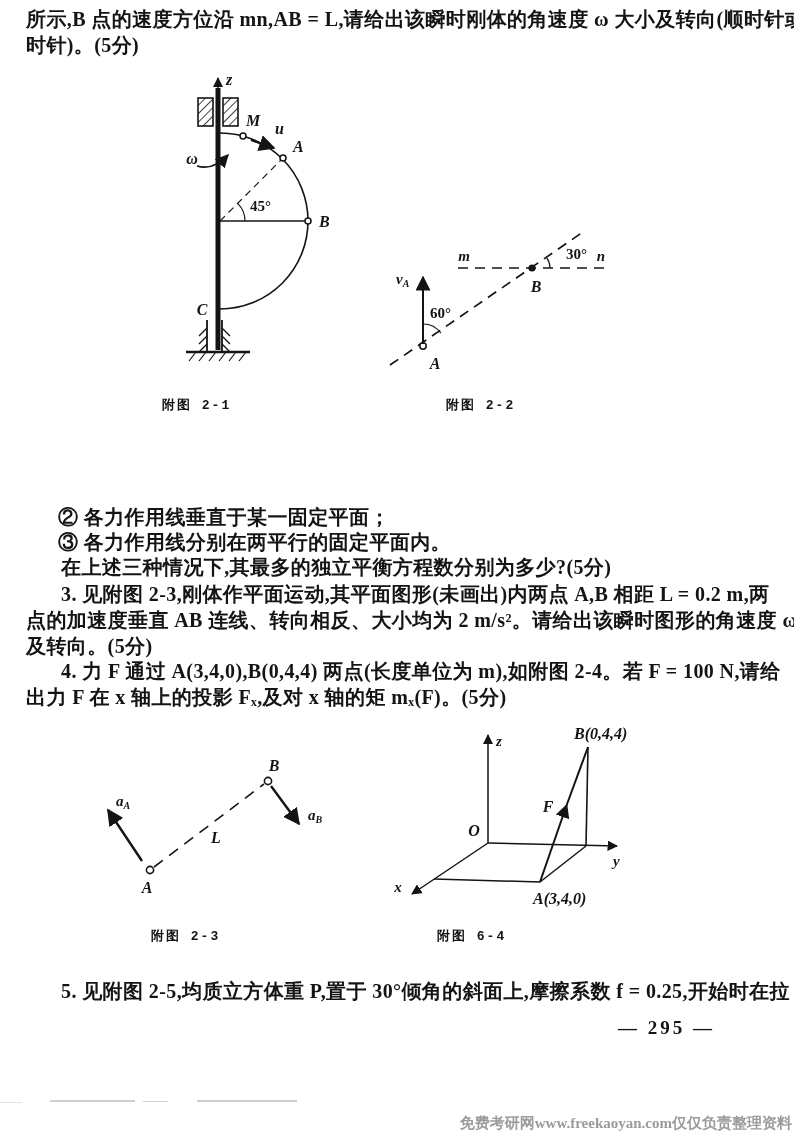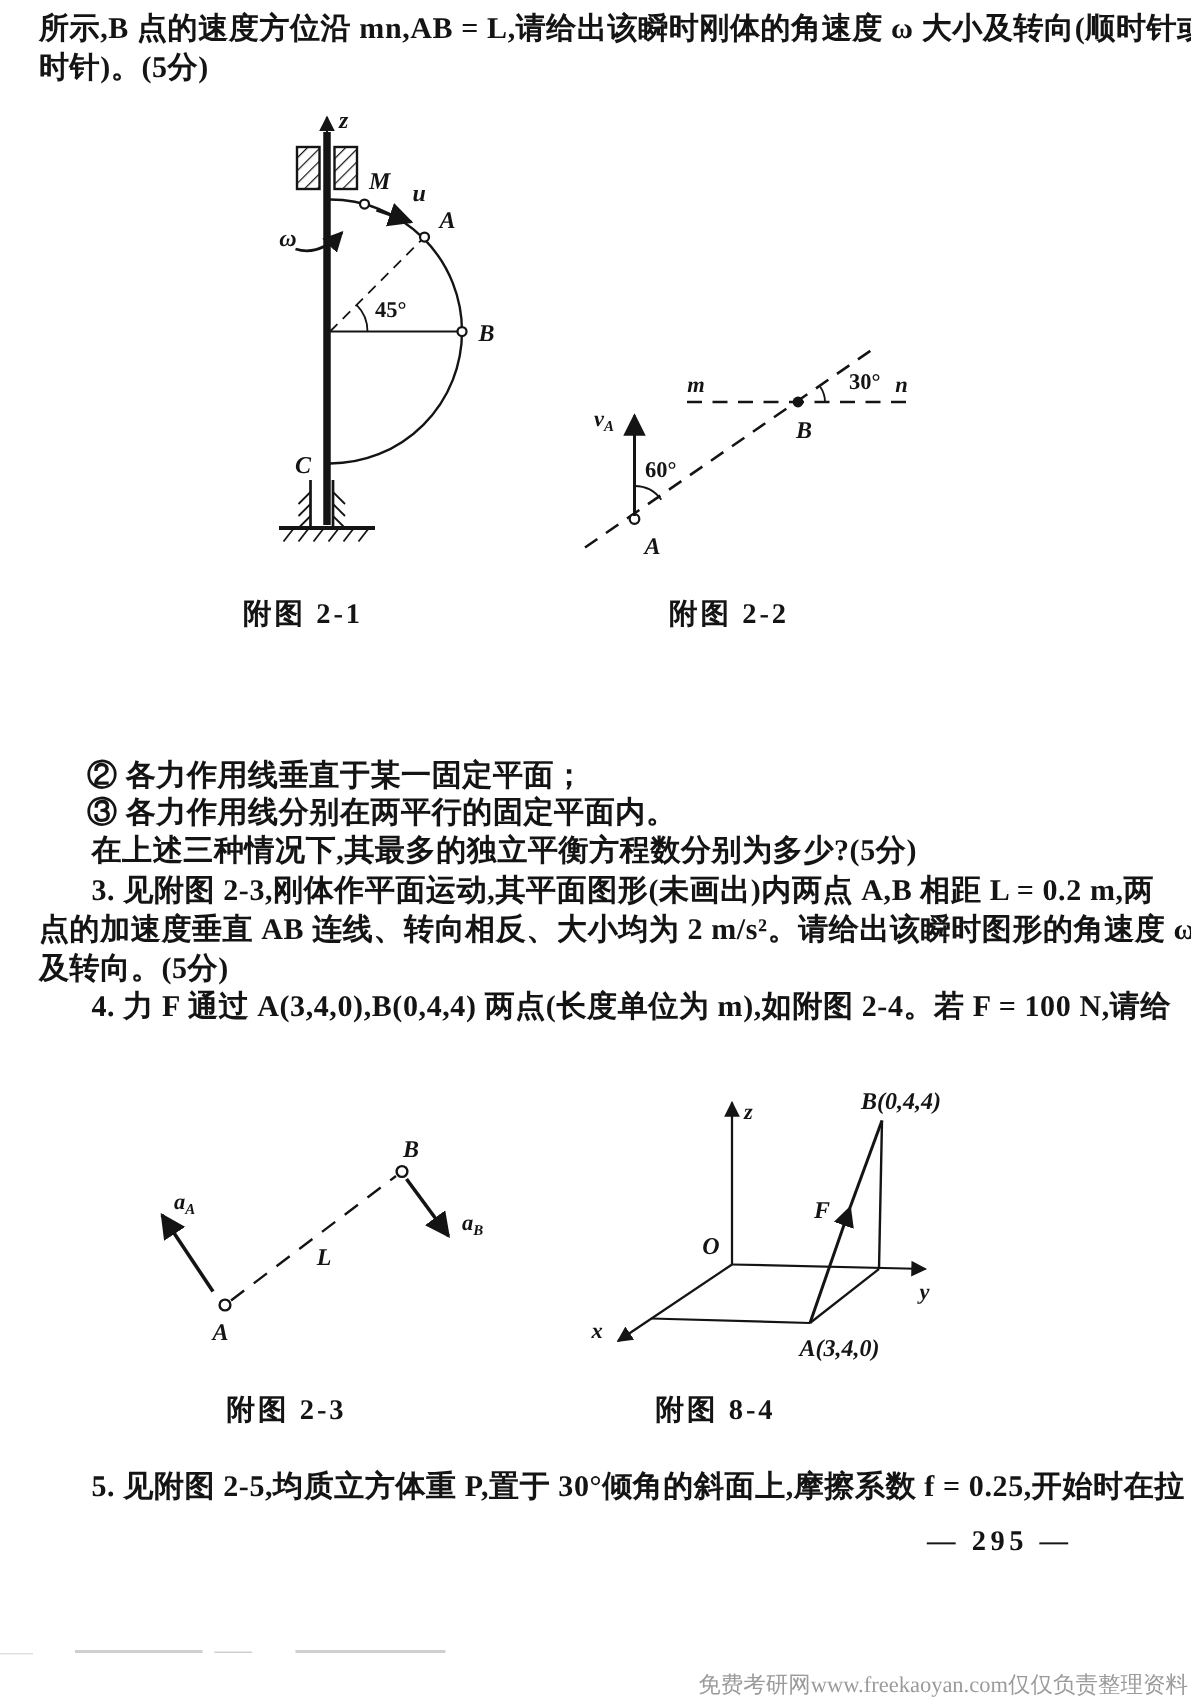--- a/index.html
+++ b/index.html
@@ -14,63 +14,65 @@
   .tl{ 
     position:absolute;
     font-size:20px;
     font-weight:600;
     white-space:nowrap;
     letter-spacing:0.4px;
     line-height:22px;
   }
   .cap{
     position:absolute;
-    font-size:19px;
+    font-size:13px;
     font-weight:700;
     letter-spacing:2px;
     white-space:nowrap;
+    font-family:Liberation Mono, monospace;
   }
   .fig{position:absolute;}
   .fig text{fill:#141414;}
   .lab-it{font-style:italic;font-weight:700;font-size:16px;}
   .lab-it-sm{font-style:italic;font-weight:700;font-size:15px;}
   .lab-deg{font-size:15px;font-weight:600;}
   .sub{font-size:10px;font-style:italic;font-weight:700;}
   .pageno{
     position:absolute;
     font-size:19px;
     letter-spacing:3px;
     font-weight:700;
   }
   .watermark{
     position:absolute;
     font-size:15px;
     color:#9b9b9b;
     white-space:nowrap;
-    font-weight:400;
+    font-weight:700;
   }
   .artifact{position:absolute;background:#b5b5b5;opacity:0.65;}
 </style>
 </head>
 <body>
 
 <div class="page">
 
   <div class="tl" style="left:26px;top:8px">所示,B 点的速度方位沿 mn,AB = L,请给出该瞬时刚体的角速度 ω 大小及转向(顺时针或逆</div>
   <div class="tl" style="left:26px;top:34px">时针)。(5分)</div>
 
   <div class="tl" style="left:58px;top:531px">③ 各力作用线分别在两平行的固定平面内。</div>
   <div class="tl" style="left:58px;top:506px">② 各力作用线垂直于某一固定平面；</div>
   <div class="tl" style="left:61px;top:556px">在上述三种情况下,其最多的独立平衡方程数分别为多少?(5分)</div>
 
   <div class="tl" style="left:61px;top:583px">3. 见附图 2-3,刚体作平面运动,其平面图形(未画出)内两点 A,B 相距 L = 0.2 m,两</div>
   <div class="tl" style="left:26px;top:609px">点的加速度垂直 AB 连线、转向相反、大小均为 2 m/s²。请给出该瞬时图形的角速度 ω 的大小</div>
   <div class="tl" style="left:26px;top:635px">及转向。(5分)</div>
 
   <div class="tl" style="left:61px;top:660px">4. 力 F 通过 A(3,4,0),B(0,4,4) 两点(长度单位为 m),如附图 2-4。若 F = 100 N,请给</div>
+  <div class="tl" style="left:26px;top:686px">出力 F 在 x 轴上的投影 Fₓ,及对 x 轴的矩 mₓ(F)。(5分)</div>
 
   <div class="tl" style="left:61px;top:980px">5. 见附图 2-5,均质立方体重 P,置于 30°倾角的斜面上,摩擦系数 f = 0.25,开始时在拉</div>
 
   <svg class="fig" style="left:150px;top:68px" width="250" height="330" viewBox="0 0 250 330">
     <defs>
       <marker id="ah21" viewBox="0 0 10 10" refX="9" refY="5" markerWidth="7.5" markerHeight="7.5" orient="auto-start-reverse">
         <path d="M0,0 L10,5 L0,10 z" fill="#141414"></path>
       </marker>
       <pattern id="hp21" width="6" height="6" patternUnits="userSpaceOnUse" patternTransform="rotate(45)">
         <line x1="0" y1="0" x2="0" y2="6" stroke="#141414" stroke-width="1.6"></line>
@@ -205,21 +207,21 @@
 
     <line x1="203" y1="32" x2="201" y2="131" stroke="#141414" stroke-width="1.6"></line>
 
     <text x="189" y="24" class="lab-it">B(0,4,4)</text>
     <text x="148" y="189" class="lab-it">A(3,4,0)</text>
   </svg>
 
   <div class="cap" style="left:162px;top:396px">附图  2-1</div>
   <div class="cap" style="left:446px;top:396px">附图  2-2</div>
   <div class="cap" style="left:151px;top:927px">附图  2-3</div>
-  <div class="cap" style="left:437px;top:927px">附图  8-4</div>
+  <div class="cap" style="left:437px;top:927px">附图  6-4</div>
 
   <div class="pageno" style="left:618px;top:1017px">—  295  —</div>
   <div class="watermark" style="right:2px;top:1114px">免费考研网www.freekaoyan.com仅仅负责整理资料</div>
 
   <div class="artifact" style="left:0px;top:1102px;width:22px;height:1px;opacity:.4"></div>
   <div class="artifact" style="left:50px;top:1100px;width:85px;height:2px"></div>
   <div class="artifact" style="left:143px;top:1101px;width:25px;height:1px"></div>
   <div class="artifact" style="left:197px;top:1100px;width:100px;height:2px"></div>
 
 </div>

